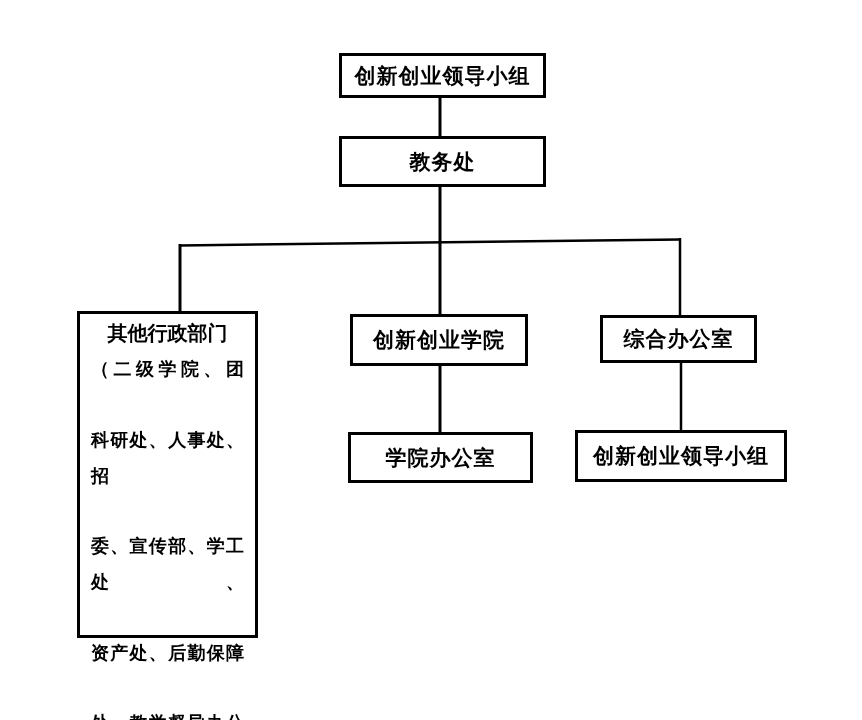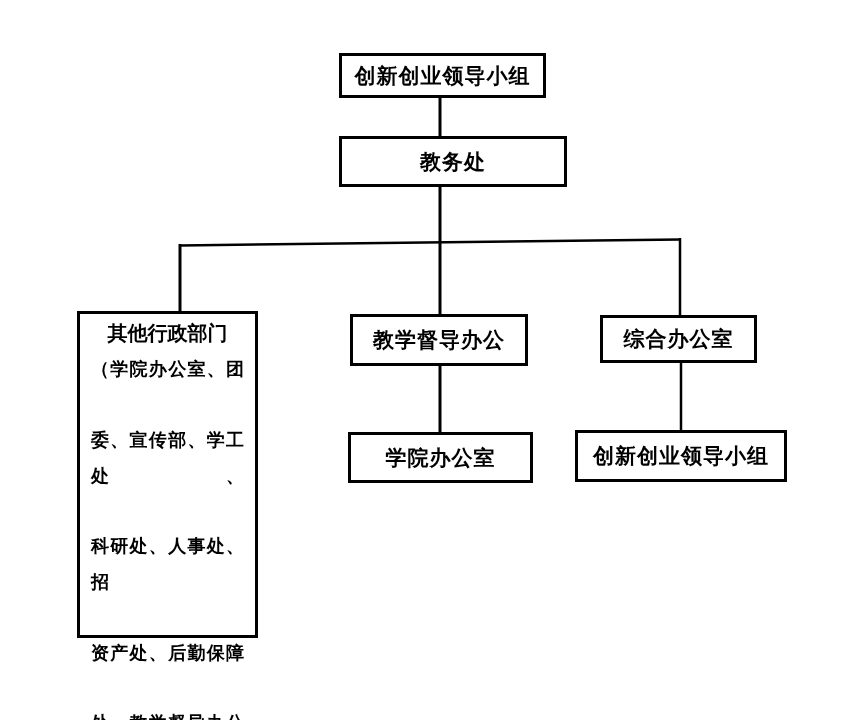--- a/index.html
+++ b/index.html
@@ -31,21 +31,21 @@
     font-weight: bold;
     display: flex;
     align-items: center;
     justify-content: center;
     text-align: center;
     font-size: 21px;
     letter-spacing: 1px;
     line-height: 1.1;
   }
   #node-root            { left: 339px; top: 53px;  width: 207px; height: 45px; }
-  #node-academic        { left: 339px; top: 136px; width: 228px; height: 51px; }
+  #node-academic        { left: 339px; top: 136px; width: 207px; height: 51px; }
   #node-innovation      { left: 350px; top: 314px; width: 178px; height: 52px; }
   #node-secondary       { left: 600px; top: 315px; width: 157px; height: 48px; }
   #node-general-office  { left: 348px; top: 432px; width: 185px; height: 51px; }
   #node-secondary-group { left: 575px; top: 430px; width: 212px; height: 52px; }
 
   #node-other-admin {
     left: 77px; top: 311px; width: 181px; height: 327px;
     display: block;
     padding: 2px 11px;
     text-align: left;
@@ -92,29 +92,29 @@
 
     <line x1="681" y1="363" x2="681" y2="430" stroke="#000000" stroke-width="2.5"></line>
   </svg>
 
   <div class="node" id="node-root">创新创业领导小组</div>
 
   <div class="node" id="node-academic">教务处</div>
 
   <div class="node" id="node-other-admin">
     <span class="heading">其他行政部门</span>
-    <span class="jline">（学院办公室、团</span>
+    <span class="jline">（二级学院、团</span>
+    <span class="jline">科研处、人事处、招</span>
     <span class="jline">委、宣传部、学工处、</span>
-    <span class="jline">科研处、人事处、招</span>
     <span class="jline">资产处、后勤保障</span>
     <span class="jline">处、教学督导办公</span>
 
   </div>
 
-  <div class="node" id="node-innovation">教学督导办公</div>
+  <div class="node" id="node-innovation">创新创业学院</div>
 
   <div class="node" id="node-secondary">综合办公室</div>
 
   <div class="node" id="node-general-office">学院办公室</div>
 
   <div class="node" id="node-secondary-group">创新创业领导小组</div>
 
 </div>
 
 </body></html>

